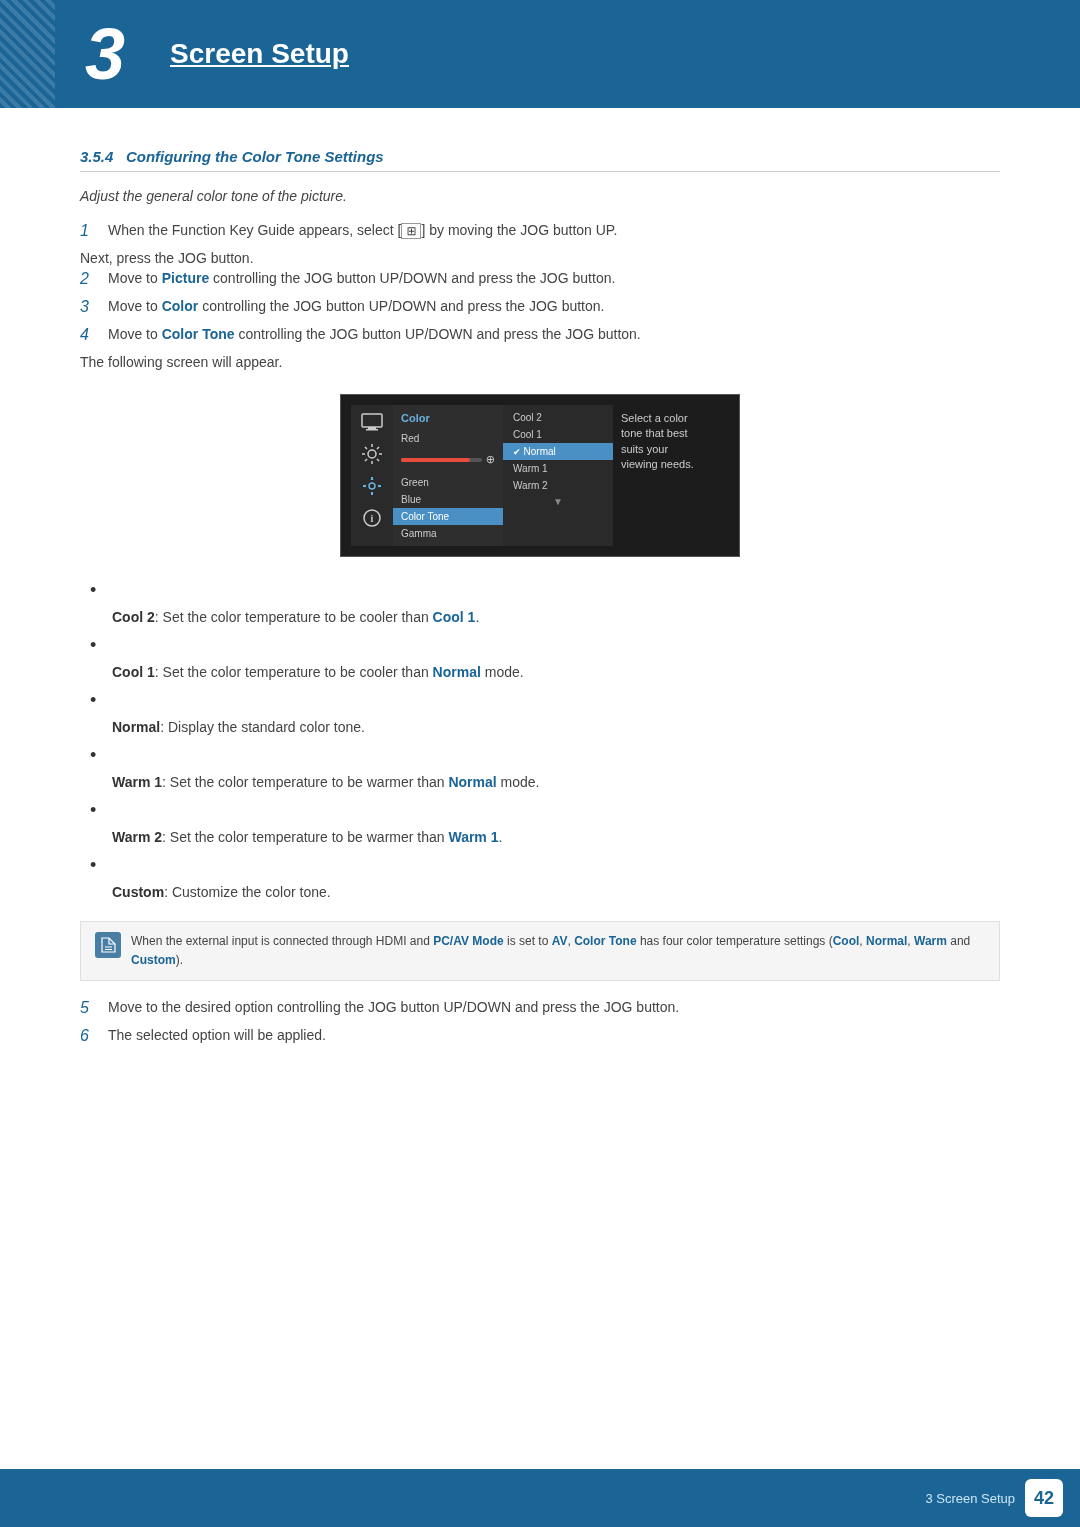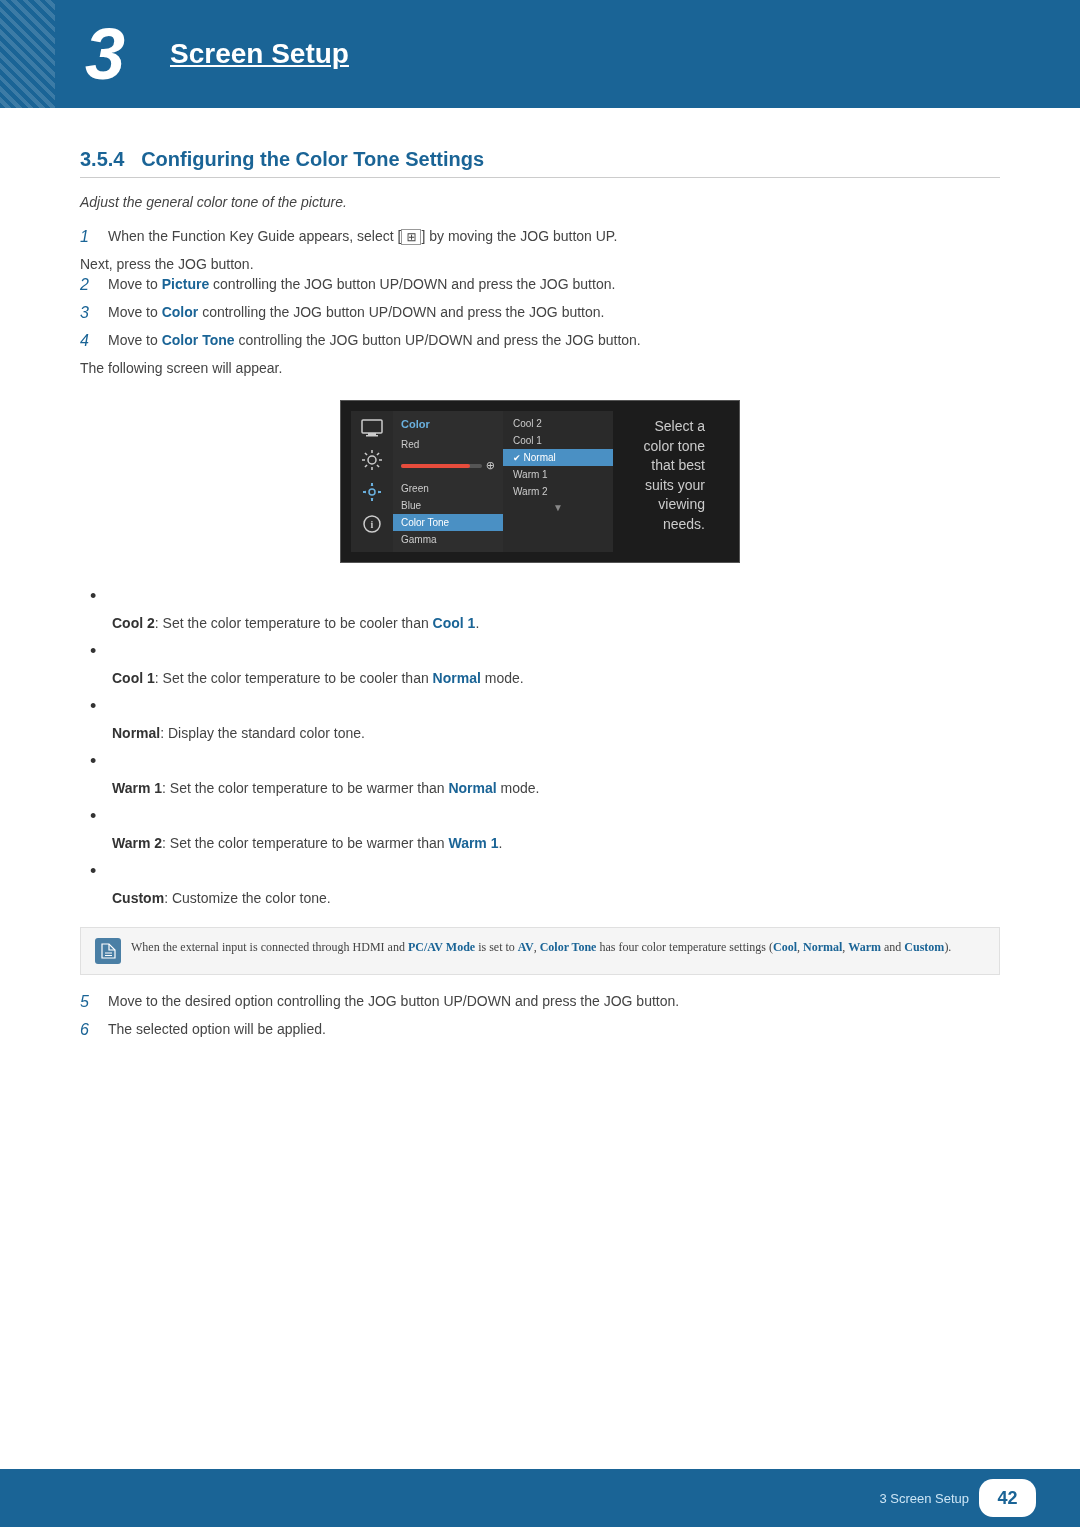--- a/index.html
+++ b/index.html
@@ -60,25 +60,26 @@
       );
     }
 
     
     .content {
       padding: 40px 80px 60px 80px;
     }
 
     .section-title {
       color: #1a6496;
-      font-size: 20px;
+      font-size: 15px;
       font-weight: bold;
       margin-bottom: 16px;
       border-bottom: 1px solid #ccc;
       padding-bottom: 6px;
+      font-style: italic;
     }
 
     .intro-text {
       margin-bottom: 18px;
       font-size: 14px;
       color: #444;
       font-style: italic;
     }
 
     
@@ -208,23 +209,22 @@
     }
     .bar-icon {
       color: #ccc;
       font-size: 11px;
     }
     .screen-tip {
       background: #1c1c1c;
       width: 100px;
       padding: 6px 8px;
       color: #ccc;
-      font-size: 14px;
+      font-size: 11px;
       line-height: 1.4;
-      text-align: right;
     }
 
     
     .bullet-list {
       margin: 18px 0 18px 10px;
     }
     .bullet-item {
       display: flex;
       align-items: flex-start;
       margin-bottom: 8px;
@@ -266,52 +266,51 @@
       justify-content: center;
       color: #fff;
       font-size: 13px;
       font-style: italic;
       font-weight: bold;
     }
     .note-text {
       font-size: 12px;
       color: #444;
       line-height: 1.6;
-      font-family: Liberation Serif, serif;
     }
 
     
     .page-footer {
       position: absolute;
       bottom: 0;
       right: 0;
       left: 0;
       display: flex;
       justify-content: flex-end;
       align-items: center;
       background: #1a6496;
-      padding: 10px 44px;
+      padding: 10px 17px;
       min-height: 44px;
     }
     .footer-text {
       color: #cce5f5;
       font-size: 13px;
       margin-right: 10px;
     }
     .footer-page {
       background: #fff;
       color: #1a6496;
       font-weight: bold;
       font-size: 18px;
-      width: 57px;
+      width: 38px;
       height: 38px;
       display: flex;
       align-items: center;
       justify-content: center;
-      border-radius: 14px;
+      border-radius: 6px;
     }
   </style>
 </head>
 <body>
 
 <div class="page-header header-bg">
   <div class="chapter-number-box">3</div>
   <div class="chapter-title">Screen Setup</div>
 </div>
 

